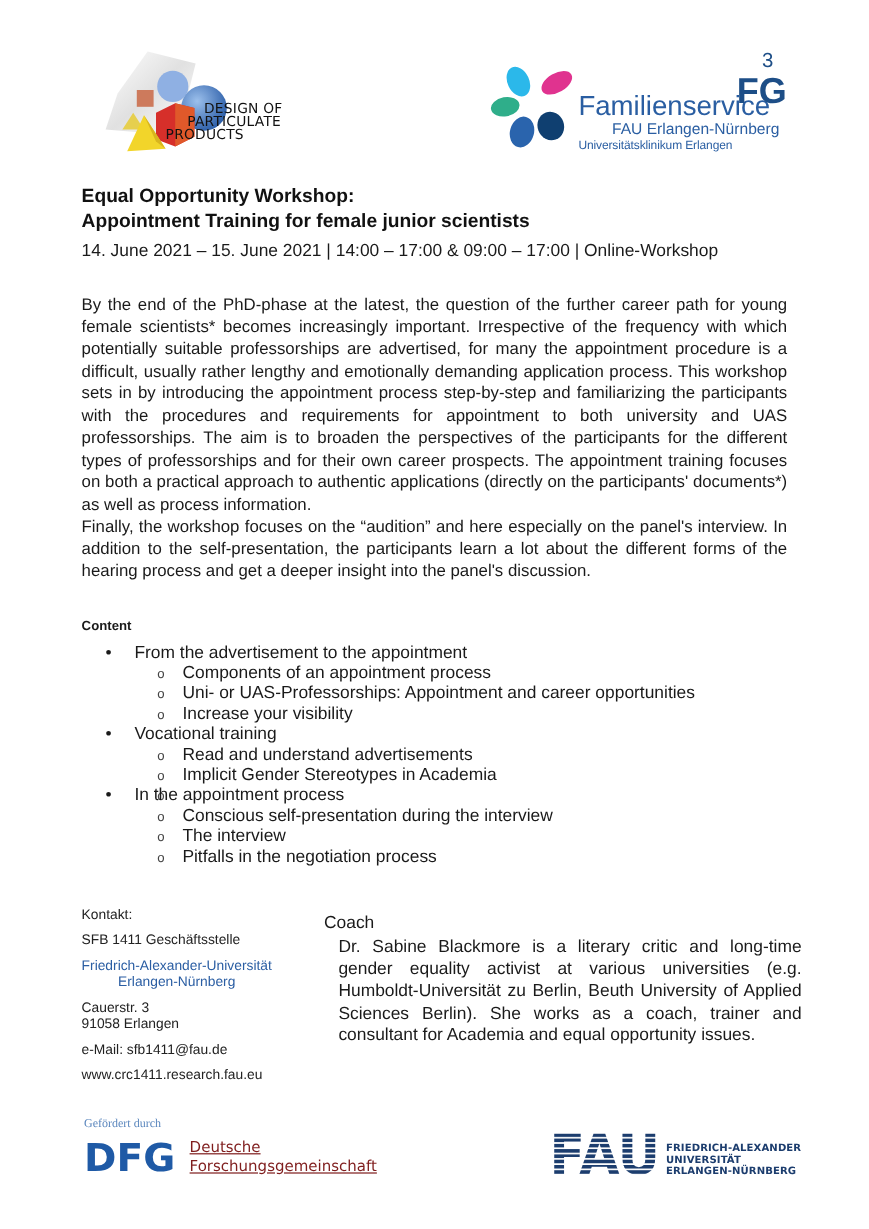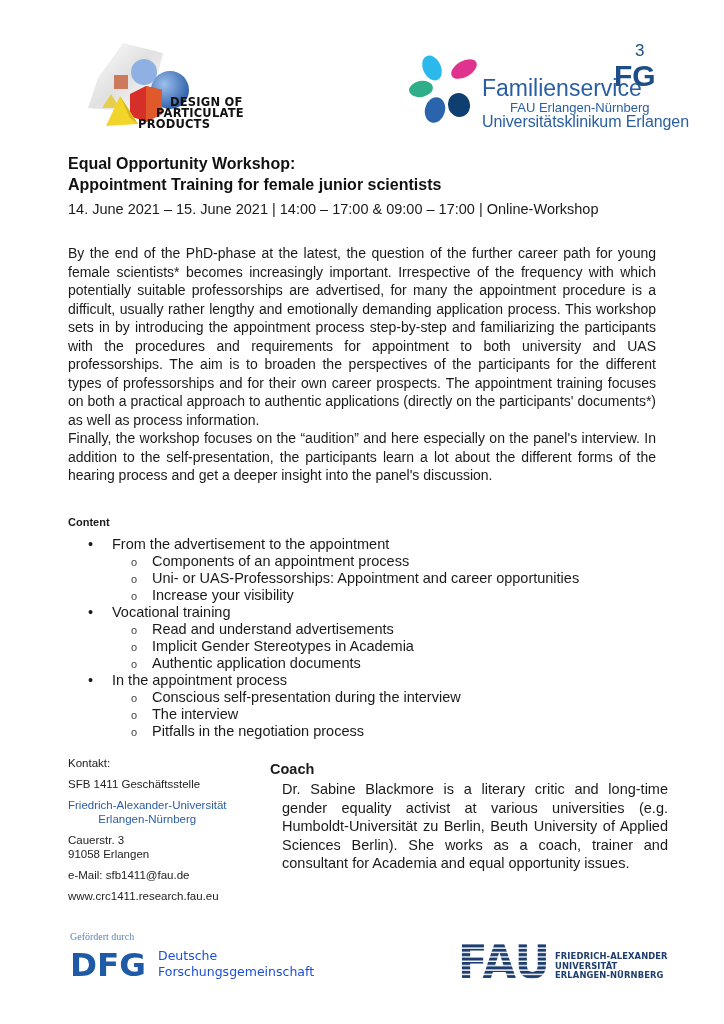--- a/index.html
+++ b/index.html
@@ -2,31 +2,31 @@
 <html><head>
 <meta charset="utf-8">
 <style>
   html, body { margin: 0; padding: 0; background: #ffffff; }
   body { width: 724px; height: 1024px; position: relative; overflow: hidden;
          font-family: "Liberation Sans", sans-serif; color: #1a1a1a; }
   .abs { position: absolute; }
 
   
   #dpp-logo { left: 78px; top: 38px; width: 160px; height: 95px; }
-  #dpp-text { left: 138px; top: 97px; font-family: "DejaVu Sans", sans-serif; font-weight: bold;
+  #dpp-text { left: 138px; top: 85px; font-family: "DejaVu Sans", sans-serif; font-weight: normal;
               font-size: 11.5px; line-height: 11px; color: #111; letter-spacing: 0.2px; }
   #dpp-text div:nth-child(1) { padding-left: 32px; }
   #dpp-text div:nth-child(2) { padding-left: 18px; }
   #dpp-text div:nth-child(3) { padding-left: 0px; }
 
   #fam-flower { left: 408px; top: 52px; width: 82px; height: 72px; }
   #fam-text { left: 482px; top: 76px; color: #2b5a9a; }
   #fam-title { font-size: 23px; line-height: 24px; color: #2a5ea2; }
   #fam-sub1 { font-size: 13px; line-height: 15px; color: #2a5ea2; margin-left: 28px; }
-  #fam-sub2 { font-size: 16px; line-height: 13px; color: #2a5ea2; letter-spacing: -0.1px; }
+  #fam-sub2 { font-size: 10px; line-height: 13px; color: #2a5ea2; letter-spacing: -0.1px; }
   #f3g-logo { left: 613px; top: 40px; width: 50px; height: 50px; }
 
   
   #heading { left: 68px; top: 153px; font-weight: bold; font-size: 16px; line-height: 21px; color: #111; }
   #dateline { left: 68px; top: 201px; font-size: 14.5px; color: #1a1a1a; white-space: nowrap; text-align: center; }
 
   
   #body-text { left: 68px; top: 244px; width: 588px; font-size: 14px; line-height: 18.5px;
                text-align: justify; color: #1a1a1a; }
   #body-text p { margin: 0; }
@@ -38,28 +38,28 @@
   .lvl1 .bullet { position: absolute; left: 20px; top: 0; }
   .lvl2 { position: relative; padding-left: 84px; }
   .lvl2 .bullet { position: absolute; left: 63px; top: 1px; font-size: 11px; color: #444; }
 
   
   #contact { left: 68px; top: 756px; font-size: 11.5px; line-height: 14px; color: #222; }
   #contact .blue { color: #2b5ea3; text-align: center; }
   #contact .gap { height: 7px; }
 
   
-  #coach-heading { left: 270px; top: 761px; font-weight: bold; font-size: 14.5px; }
+  #coach-heading { left: 270px; top: 761px; font-weight: normal; font-size: 14.5px; }
   #coach-text { left: 270px; top: 780px; width: 386px; font-size: 14.5px; line-height: 18.5px;
                 text-align: justify; margin-left: 12px; }
 
   
   #gefoerdert { left: 70px; top: 931px; font-family: Liberation Serif, serif; font-size: 10px; color: #5a86bd; }
   #dfg-logo { left: 70px; top: 950px; width: 78px; height: 28px; }
-  #dfg-name { left: 158px; top: 948px; font-family: "DejaVu Sans", sans-serif; font-size: 12.5px; line-height: 16px; color: #1d4ed8; }
+  #dfg-name { left: 158px; top: 948px; font-family: "DejaVu Sans", sans-serif; font-size: 12.5px; line-height: 16px; color: #7f1d1d; text-decoration: underline; }
 
   #fau-logo { left: 458px; top: 940px; width: 92px; height: 40px; }
   #fau-name { left: 555px; top: 952px; font-family: "DejaVu Sans", sans-serif; font-weight: bold;
               font-size: 8.4px; line-height: 9.5px; color: #1c3d6e; letter-spacing: 0.1px; }
 </style>
 </head>
 <body>
 
 <svg id="dpp-logo" class="abs" viewBox="0 0 160 95">
   <defs>
@@ -119,21 +119,21 @@
 
 <div id="content-heading" class="abs">Content</div>
 <div id="content-list" class="abs">
   <div class="lvl1"><span class="bullet">•</span><span>From the advertisement to the appointment</span></div>
   <div class="lvl2"><span class="bullet">o</span><span>Components of an appointment process</span></div>
   <div class="lvl2"><span class="bullet">o</span><span>Uni- or UAS-Professorships: Appointment and career opportunities</span></div>
   <div class="lvl2"><span class="bullet">o</span><span>Increase your visibility</span></div>
   <div class="lvl1"><span class="bullet">•</span><span>Vocational training</span></div>
   <div class="lvl2"><span class="bullet">o</span><span>Read and understand advertisements</span></div>
   <div class="lvl2"><span class="bullet">o</span><span>Implicit Gender Stereotypes in Academia</span></div>
-  <div class="lvl2"><span class="bullet">o</span><span>Authentic application documents</span></div>
+  <div class="lvl2"><span class="bullet">o</span></div>
   <div class="lvl1"><span class="bullet">•</span><span>In the appointment process</span></div>
   <div class="lvl2"><span class="bullet">o</span><span>Conscious self-presentation during the interview</span></div>
   <div class="lvl2"><span class="bullet">o</span><span>The interview</span></div>
   <div class="lvl2"><span class="bullet">o</span><span>Pitfalls in the negotiation process</span></div>
 </div>
 
 <div id="contact" class="abs">
   <div>Kontakt:</div>
   <div class="gap"></div>
   <div>SFB 1411 Geschäftsstelle</div>

